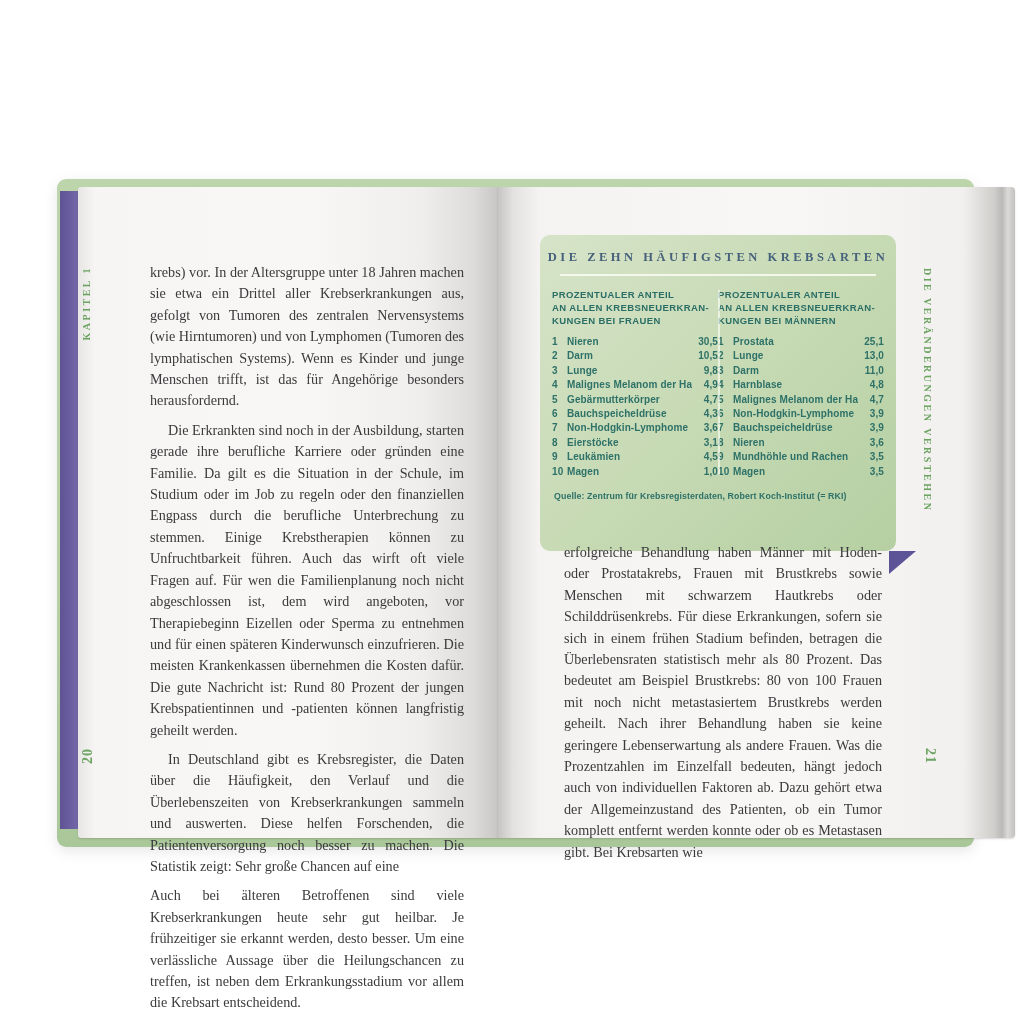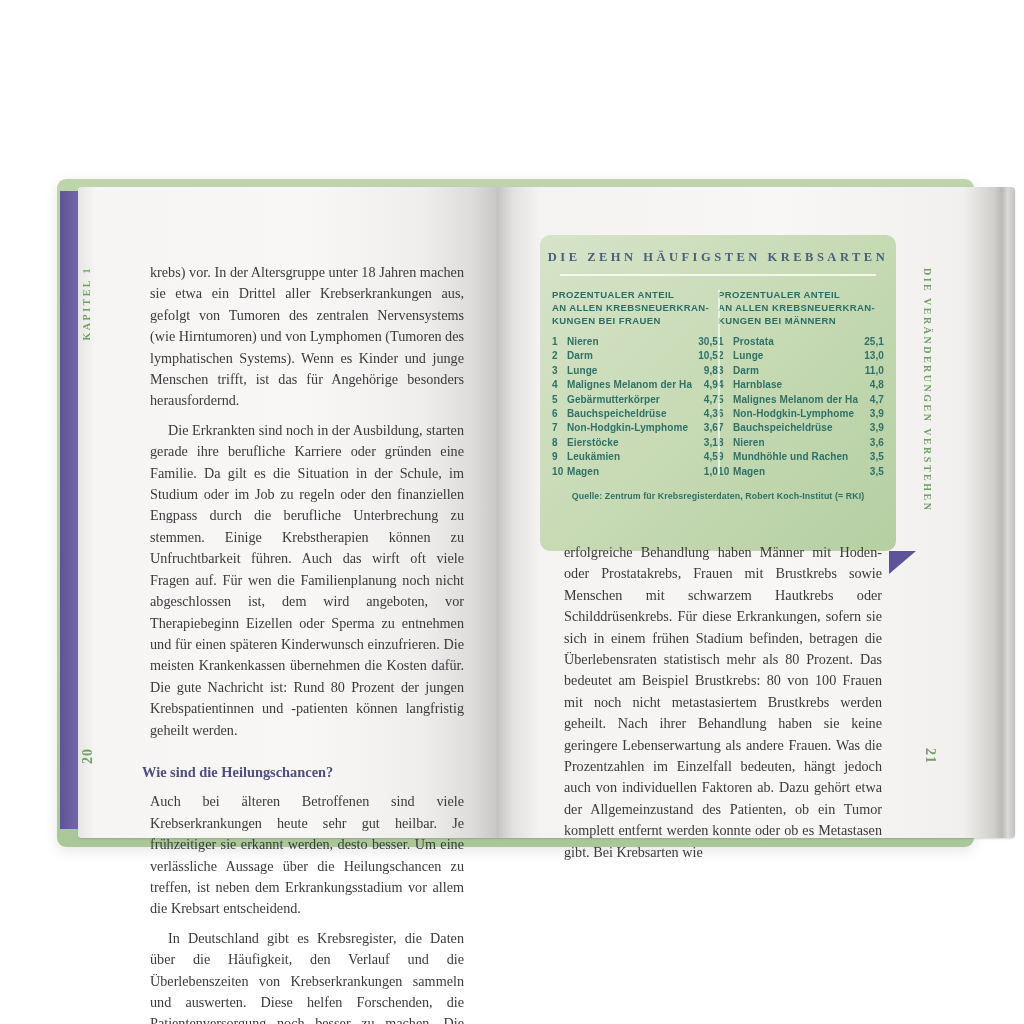--- a/index.html
+++ b/index.html
@@ -93,21 +93,20 @@
   .rank-row{
     display:flex;align-items:baseline;color:#2e7168;font-size:10px;
     font-weight:600;line-height:14.4px;letter-spacing:0.1px;
   }
   .rank-n{width:15px;flex:0 0 15px;}
   .rank-label{flex:1 1 auto;white-space:nowrap;overflow:hidden;}
   .rank-value{flex:0 0 auto;text-align:right;margin-left:12px;}
   .box-source{
     margin:12px 14px 0 14px;color:#2e7168;font-size:8.8px;font-weight:600;
     letter-spacing:0.1px;
-    text-align:center;
   }
   .corner-fold{
     position:absolute;left:889px;top:551px;width:27px;height:23px;
     background:#5c5496;
     clip-path:polygon(0 0,100% 0,0 100%);
   }
 </style>
 </head>
 <body>
 
@@ -118,24 +117,23 @@
 </div>
 
 <div class="vert vert-up chapter-label">KAPITEL 1</div>
 <div class="vert vert-up folio folio-left">20</div>
 
 <div class="text-col col-left">
   <div>
       <p class="para">krebs) vor. In der Altersgruppe unter 18 Jahren machen sie etwa ein Drittel aller Krebserkrankungen aus, gefolgt von Tumoren des zentralen Nervensystems (wie Hirntumoren) und von Lymphomen (Tumoren des lymphatischen Systems). Wenn es Kinder und junge Menschen trifft, ist das für Angehörige besonders herausfordernd.</p>
       <p class="para indent">Die Erkrankten sind noch in der Ausbildung, starten gerade ihre berufliche Karriere oder gründen eine Familie. Da gilt es die Situation in der Schule, im Studium oder im Job zu regeln oder den finanziellen Engpass durch die berufliche Unterbrechung zu stemmen. Einige Krebstherapien können zu Unfruchtbarkeit führen. Auch das wirft oft viele Fragen auf. Für wen die Familienplanung noch nicht abgeschlossen ist, dem wird angeboten, vor Therapiebeginn Eizellen oder Sperma zu entnehmen und für einen späteren Kinderwunsch einzufrieren. Die meisten Krankenkassen übernehmen die Kosten dafür. Die gute Nachricht ist: Rund 80 Prozent der jungen Krebspatientinnen und -patienten können langfristig geheilt werden.</p>
     </div>
-  <p class="subhead">Wie sind die Heilungschancen?</p>
   <div>
+      <p class="para indent">In Deutschland gibt es Krebsregister, die Daten über die Häufigkeit, den Verlauf und die Überlebenszeiten von Krebserkrankungen sammeln und auswerten. Diese helfen Forschenden, die Patientenversorgung noch besser zu machen. Die Statistik zeigt: Sehr große Chancen auf eine</p>
       <p class="para">Auch bei älteren Betroffenen sind viele Krebserkrankungen heute sehr gut heilbar. Je frühzeitiger sie erkannt werden, desto besser. Um eine verlässliche Aussage über die Heilungschancen zu treffen, ist neben dem Erkrankungsstadium vor allem die Krebsart entscheidend.</p>
-      <p class="para indent">In Deutschland gibt es Krebsregister, die Daten über die Häufigkeit, den Verlauf und die Überlebenszeiten von Krebserkrankungen sammeln und auswerten. Diese helfen Forschenden, die Patientenversorgung noch besser zu machen. Die Statistik zeigt: Sehr große Chancen auf eine</p>
     </div>
 </div>
 
 <div class="info-box">
   <div class="box-title">DIE ZEHN HÄUFIGSTEN KREBSARTEN</div>
   <div class="box-rule"></div>
   <div class="box-cols">
     <div class="box-col">
       <div class="col-header">PROZENTUALER ANTEIL
 AN ALLEN KREBSNEUERKRAN-

